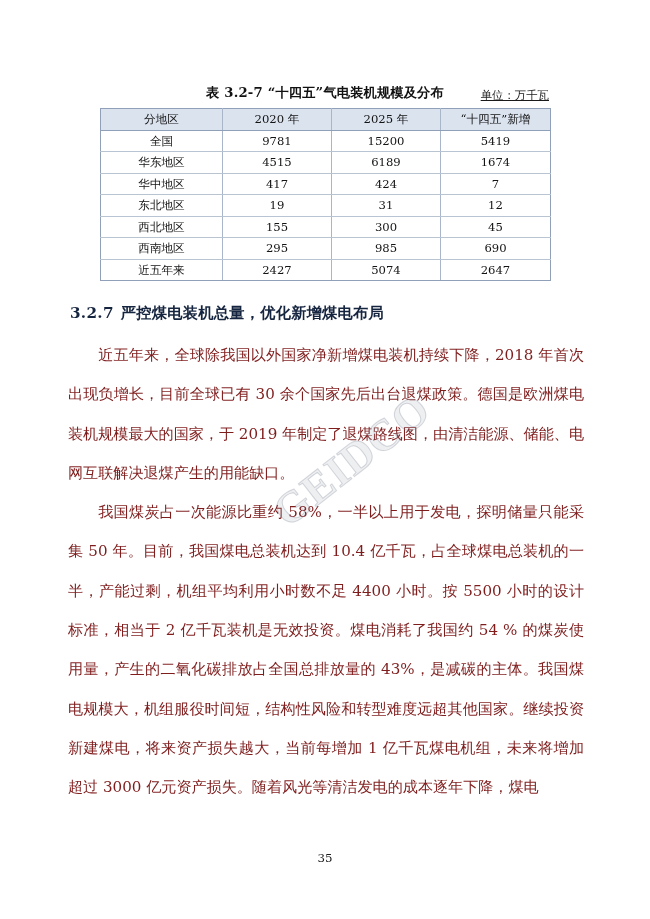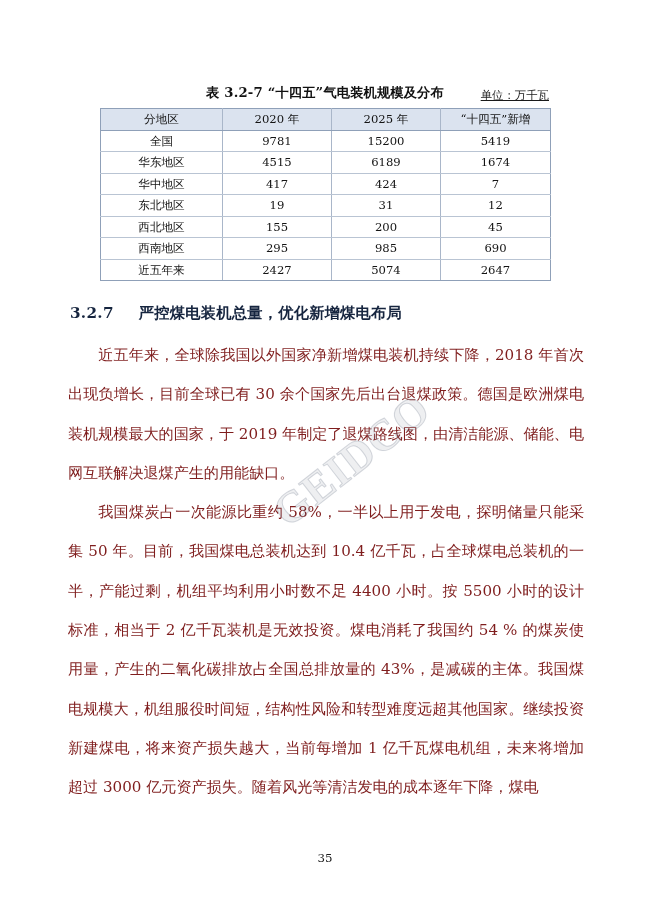--- a/index.html
+++ b/index.html
@@ -126,21 +126,21 @@
   .section-heading {
     position: absolute;
     left: 70px;
     top: 303px;
     font-family: "DejaVu Serif", "Liberation Serif", serif;
     font-weight: 700;
     font-size: 15.2px;
     color: #16253f;
     letter-spacing: 0.3px;
   }
-  .section-heading .sec-num { margin-right: 25px; }
+  .section-heading .sec-num { margin-right: 7px; }
 
   
   .body-text {
     position: absolute;
     left: 68px;
     width: 516px;
     top: 336px;
     font-family: "DejaVu Serif", "Liberation Serif", serif;
     font-size: 15.1px;
     line-height: 39.3px;
@@ -215,21 +215,21 @@
         </tr>
         <tr>
           <td>东北地区</td>
           <td>19</td>
           <td>31</td>
           <td>12</td>
         </tr>
         <tr>
           <td>西北地区</td>
           <td>155</td>
-          <td>200</td>
+          <td>300</td>
           <td>45</td>
         </tr>
         <tr>
           <td>西南地区</td>
           <td>295</td>
           <td>985</td>
           <td>690</td>
         </tr>
         <tr>
           <td>近五年来</td>

